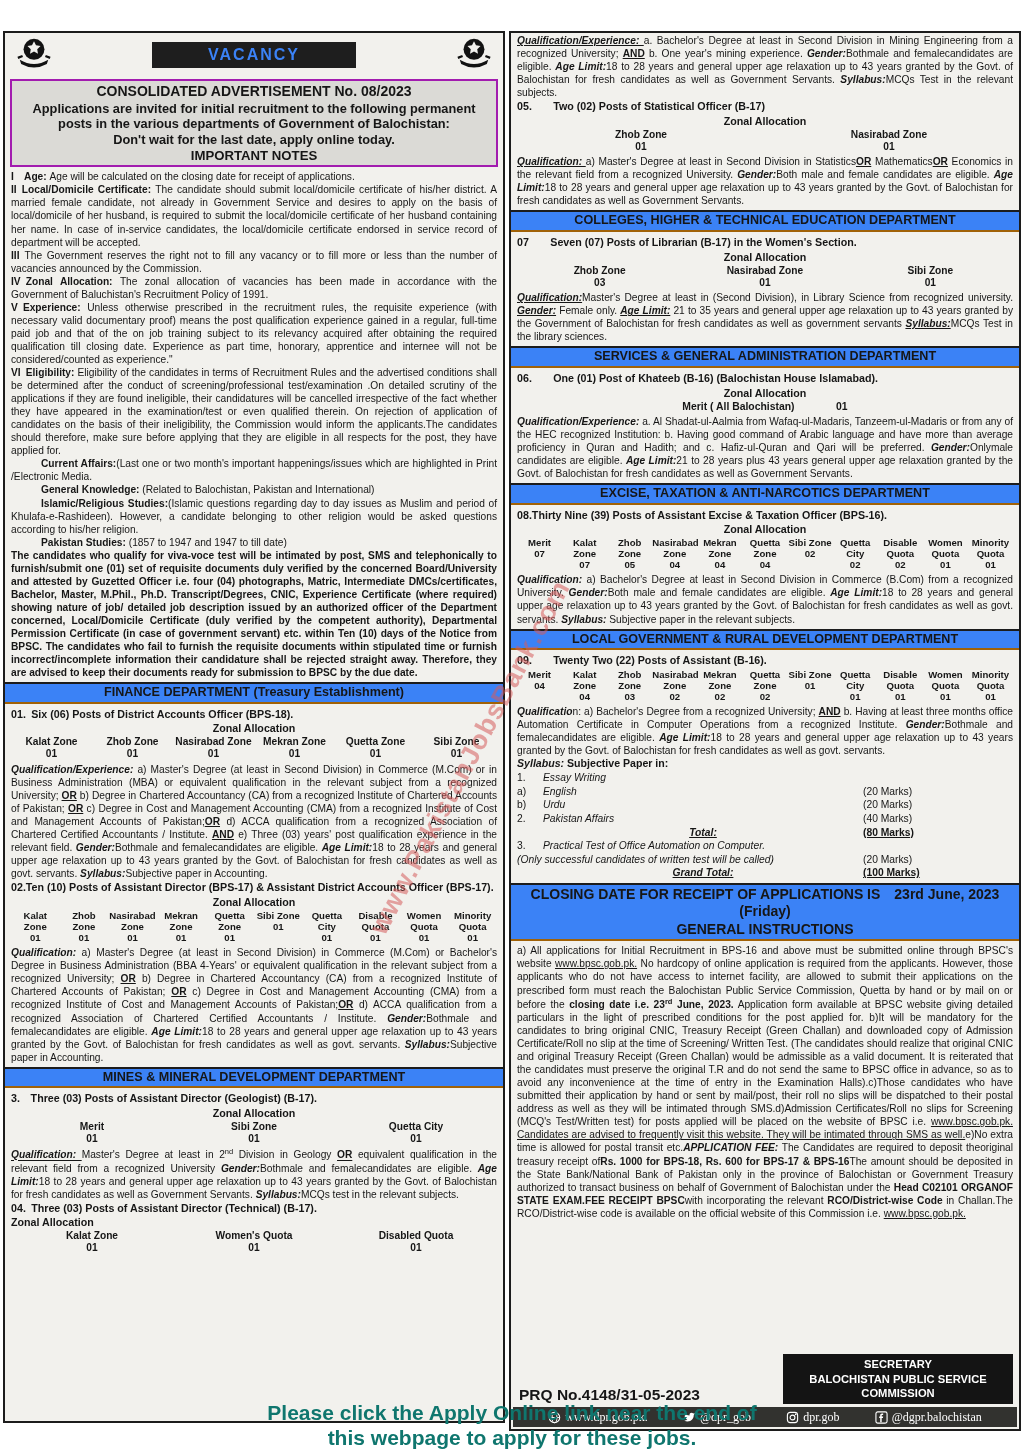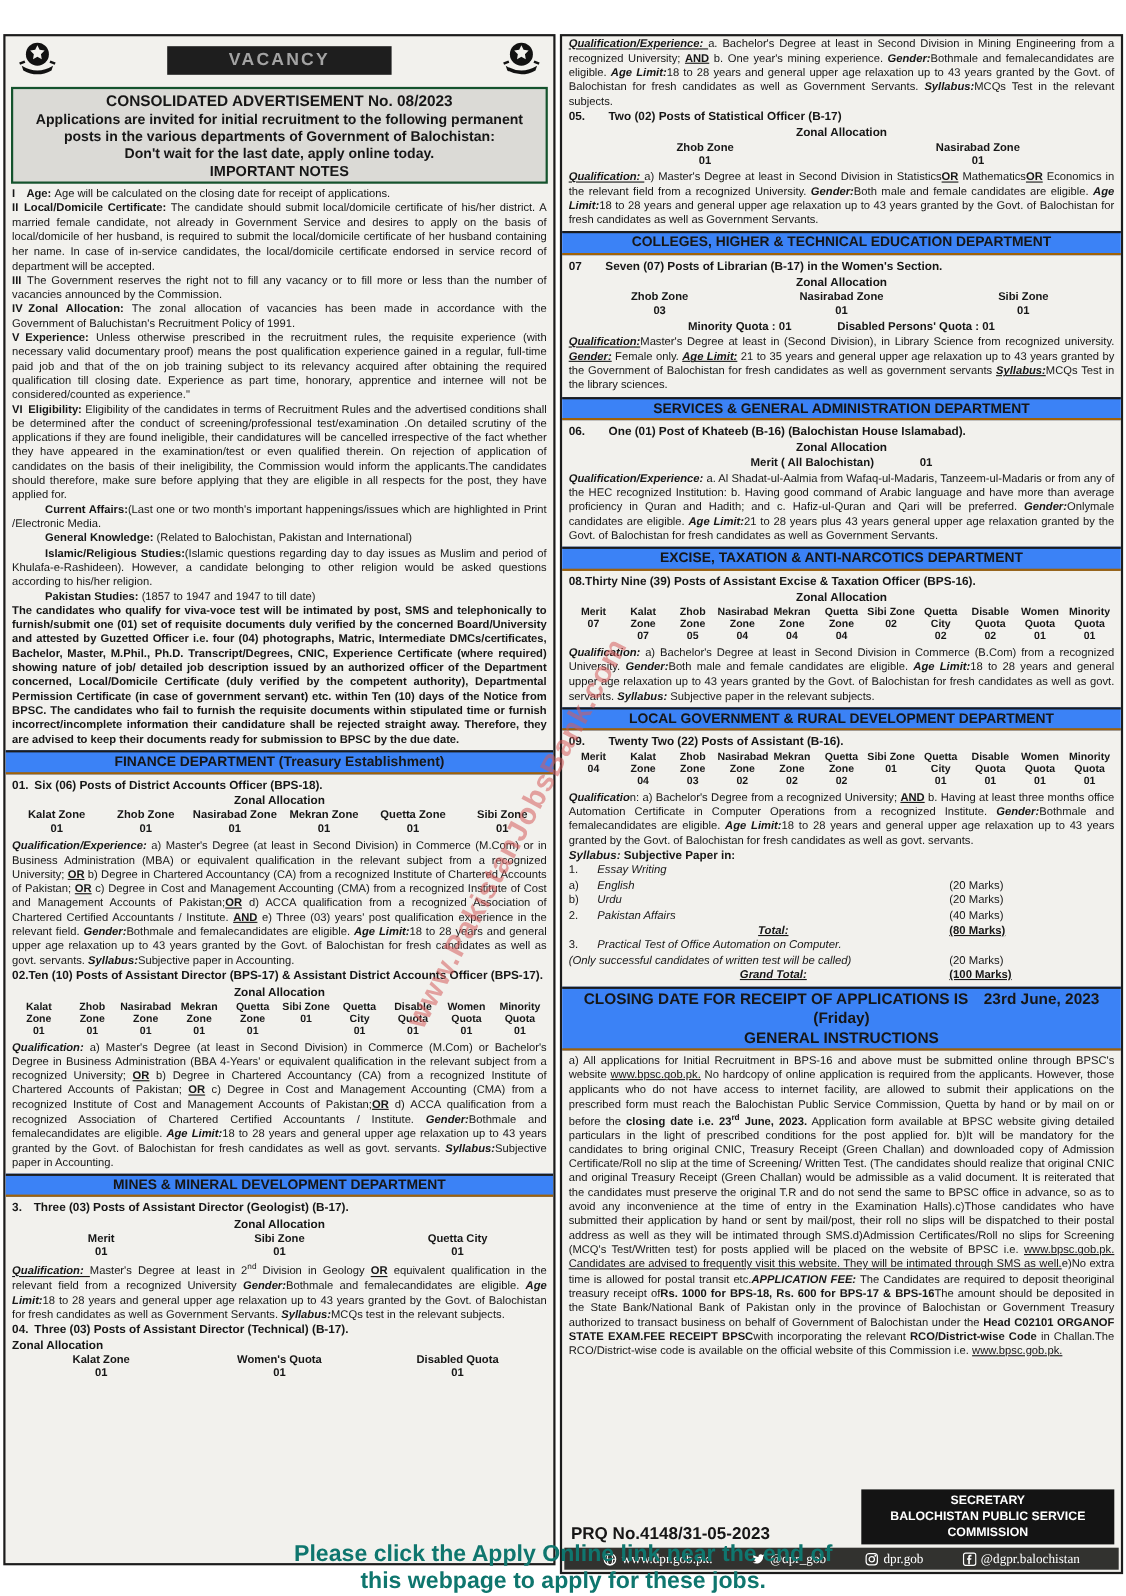--- a/index.html
+++ b/index.html
@@ -15,23 +15,23 @@
   .zlabel-c{text-align:center;font-weight:700;font-size:10.7px;line-height:1.3;}
   .zlabel-l{text-align:left;font-weight:700;font-size:10.7px;line-height:1.3;}
   .ztable{display:flex;margin:0 0 2px;}
   .zcell{flex:1 1 0;text-align:center;min-width:0;}
   .zl{font-weight:700;font-size:10.2px;line-height:1.18;}
   .zv{font-weight:700;font-size:10.2px;line-height:1.25;}
   .many .zl,.many .zv{font-size:9.6px;}
   .bar{background:#3b82f6;border-top:2px solid #1c1c1c;border-bottom:2px solid #a16207;text-align:center;font-weight:700;font-size:12.6px;line-height:1.25;padding:1px 2px;margin:2px 0;}
   .bar.closing div{font-size:14px;}
   .masthead{display:flex;align-items:center;justify-content:space-between;padding:2px 10px;height:40px;}
-  .vacancy{background:#1e1e1e;color:#a3a3a3;font-weight:700;font-size:16px;letter-spacing:2px;padding:4px 56px;}
+  .vacancy{background:#1e1e1e;color:#3b82f6;font-weight:700;font-size:16px;letter-spacing:2px;padding:4px 56px;}
   .crest{width:38px;height:38px;flex:0 0 auto;}
-  .intro{margin:2px 5px;background:#dbdad6;border:2px solid #14532d;text-align:center;padding:2px 4px;}
+  .intro{margin:2px 5px;background:#dbdad6;border:2px solid #a21caf;text-align:center;padding:2px 4px;}
   .i-title{font-weight:700;font-size:14px;line-height:1.25;}
   .i-line{font-weight:700;font-size:12.8px;line-height:1.22;}
   .i-head{font-weight:700;font-size:13.2px;margin-top:1px;}
   .center-line{text-align:center;font-size:10.4px;line-height:1.35;}
   .syl-head{font-size:10.6px;line-height:1.3;}
   .mrow{display:flex;font-size:10.3px;line-height:1.32;}
   .mnum{width:26px;flex:none;}
   .mtext{flex:1;font-style:italic;}
   .mmarks{width:150px;flex:none;}
   .mrow.total .mtext{text-align:center;font-weight:700;text-decoration:underline;}
@@ -244,21 +244,20 @@
           </div>
           <div class="zcell">
             <div class="zl">Nasirabad Zone</div>
             <div class="zv">01</div>
           </div>
           <div class="zcell">
             <div class="zl">Sibi Zone</div>
             <div class="zv">01</div>
           </div>
         </div>
-      <div class="center-line"><span class="b">Minority Quota : 01</span><span>    </span><span class="b">Disabled Persons' Quota : 01</span></div>
       <p class="j"><span class="b i u">Qualification:</span><span>Master's Degree at least in (Second Division), in Library Science from recognized university. </span><span class="b i u">Gender:</span><span> Female only. </span><span class="b i u">Age Limit:</span><span> 21 to 35 years and general upper age relaxation up to 43 years granted by the Government of Balochistan for fresh candidates as well as government servants </span><span class="b i u">Syllabus:</span><span>MCQs Test in the library sciences.</span></p>
     </div>
 
     <div class="bar">SERVICES &amp; GENERAL ADMINISTRATION DEPARTMENT</div>
 
     <div class="body-pad">
       <p class="post-title">06.  One (01) Post of Khateeb (B-16) (Balochistan House Islamabad).</p>
       <div class="zlabel-c">Zonal Allocation</div>
       <div class="center-line"><span class="b">Merit ( All Balochistan)</span><span>    </span><span class="b">01</span></div>
       <p class="j"><span class="b i">Qualification/Experience: </span><span>a. Al Shadat-ul-Aalmia from Wafaq-ul-Madaris, Tanzeem-ul-Madaris or from any of the HEC recognized Institution: b. Having good command of Arabic language and have more than average proficiency in Quran and Hadith; and c. Hafiz-ul-Quran and Qari will be preferred. </span><span class="b i">Gender:</span><span>Onlymale candidates are eligible. </span><span class="b i">Age Limit:</span><span>21 to 28 years plus 43 years general upper age relaxation granted by the Govt. of Balochistan for fresh candidates as well as Government Servants.</span></p>

